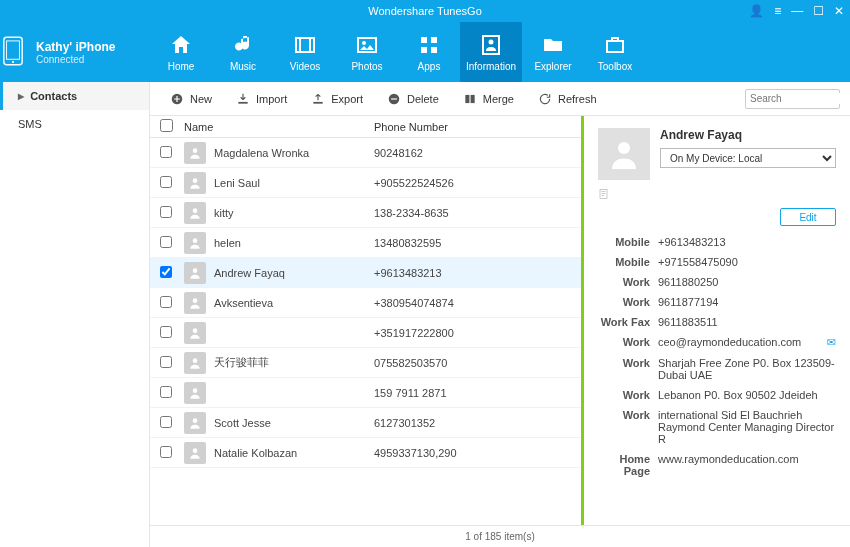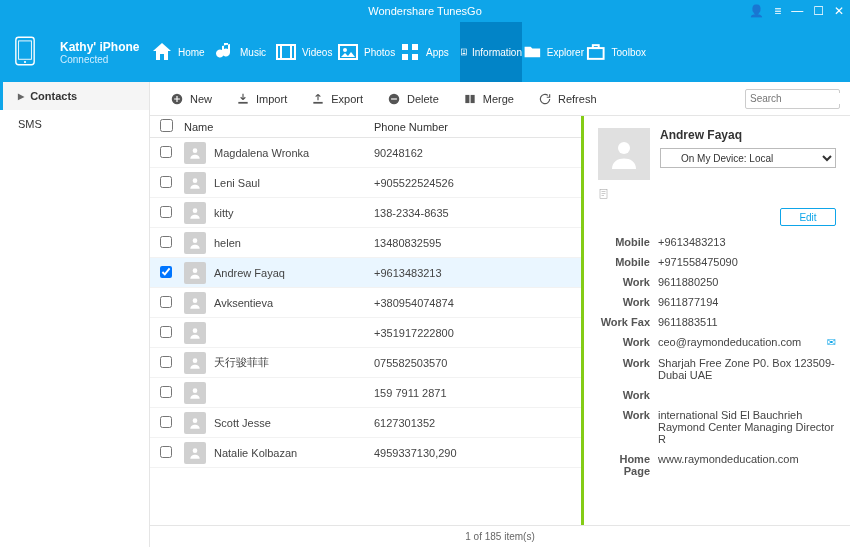--- a/index.html
+++ b/index.html
@@ -3,26 +3,26 @@
 <meta charset="utf-8">
 <style>
 *{box-sizing:border-box;margin:0;padding:0;font-family:Arial,sans-serif;font-size:11px;color:#333}
 body{background:#f0f0f0;display:flex;justify-content:center;align-items:center;height:100vh}
 .window{width:850px;height:547px;background:#fff;box-shadow:0 2px 10px rgba(0,0,0,.3);display:flex;flex-direction:column;overflow:hidden}
 .titlebar{height:22px;background:#0ea5e9;display:flex;align-items:center;justify-content:center;position:relative}
 .titlebar-title{color:#fff;font-size:11px;font-weight:normal}
 .titlebar-ctrl{position:absolute;right:6px;display:flex;gap:10px;align-items:center}
 .titlebar-ctrl span{color:#fff;cursor:pointer;font-size:12px}
 .header{height:60px;background:#0ea5e9;display:flex}
-.device{width:150px;display:flex;align-items:center;padding-left:14px;gap:24px}
+.device{width:150px;display:flex;align-items:center;padding-left:2px;gap:12px}
 .device-icon svg{width:22px;height:30px}
 .device-name{color:#fff;font-size:12px;font-weight:bold}
 .device-status{color:#cfeeff;font-size:10px}
 .navtabs{flex:1;display:flex}
-.tab{width:62px;display:flex;flex-direction:row;align-items:center;gap:4px;cursor:pointer}
+.tab{width:62px;display:flex;flex-direction:column;align-items:center;justify-content:center;gap:4px;cursor:pointer}
 .tab.active{background:#0284c7}
 .tab svg{width:24px;height:24px}
 .tab-label{color:#fff;font-size:10px}
 .body{flex:1;display:flex;min-height:0}
 .sidebar{width:150px;background:#fff;border-right:1px solid #e5e5e5}
 .side-item{height:28px;display:flex;align-items:center;padding-left:18px;font-size:11px;cursor:pointer}
 .side-item.active{background:#f5f5f5;font-weight:bold;border-left:3px solid #0ea5e9;padding-left:15px}
 .caret{margin-right:6px;font-size:8px;color:#666}
 .main{flex:1;display:flex;flex-direction:column;min-height:0}
 .toolbar{height:34px;border-bottom:1px solid #e5e5e5;display:flex;align-items:center;padding:0 10px;gap:4px}
@@ -44,21 +44,21 @@
 .ava{width:22px;height:22px;background:#d0d0d0;border-radius:2px;display:flex;align-items:center;justify-content:center;margin-right:8px}
 .ava svg{width:14px;height:14px}
 .nm{width:160px;font-size:11px;color:#444}
 .ph{font-size:11px;color:#444}
 .detail{width:266px;padding:12px 14px;overflow-y:auto}
 .d-top{display:flex;gap:10px;margin-bottom:8px}
 .d-ava{width:52px;height:52px;background:#e0e0e0;display:flex;align-items:center;justify-content:center}
 .d-ava svg{width:36px;height:36px}
 .d-right{flex:1}
 .d-name{font-size:12px;font-weight:bold;color:#333;margin-bottom:6px}
-.d-sel{width:100%;height:20px;border:1px solid #bbb;font-size:10px;padding:0 16px;background:#fff}
+.d-sel{width:100%;height:20px;border:1px solid #bbb;font-size:10px;padding:0 5px;background:#fff}
 .d-edit{text-align:right;margin-bottom:10px}
 .d-edit button{width:56px;height:18px;border:1px solid #0ea5e9;background:#fff;color:#0ea5e9;font-size:10px;border-radius:2px;cursor:pointer}
 .field{display:flex;margin-bottom:8px;font-size:10px}
 .f-label{width:60px;text-align:right;color:#555;padding-right:8px;font-weight:bold}
 .f-val{flex:1;color:#444;word-break:break-word}
 .mail-icon{color:#0ea5e9;margin-left:4px}
 .status{height:22px;border-top:1px solid #e5e5e5;display:flex;align-items:center;justify-content:center;font-size:10px;color:#666}
 .note-icon{width:12px;height:12px;fill:#999;margin-bottom:6px}
 </style>
 </head>
@@ -388,20 +388,21 @@
                 <div class="f-label">Work</div>
                 <div class="f-val">ceo@raymondeducation.com</div>
                 <span class="mail-icon">✉</span>
               </div>
               <div class="field">
                 <div class="f-label">Work</div>
                 <div class="f-val">Sharjah Free Zone P0. Box 123509-Dubai UAE</div>
               </div>
               <div class="field">
                 <div class="f-label">Work</div>
+                <div class="f-val">Lebanon P0. Box 90502 Jdeideh</div>
               </div>
               <div class="field">
                 <div class="f-label">Work</div>
                 <div class="f-val">international Sid El Bauchrieh Raymond Center  Managing Director R</div>
               </div>
               <div class="field">
                 <div class="f-label">Home Page</div>
                 <div class="f-val">www.raymondeducation.com</div>
               </div>
             </div>

